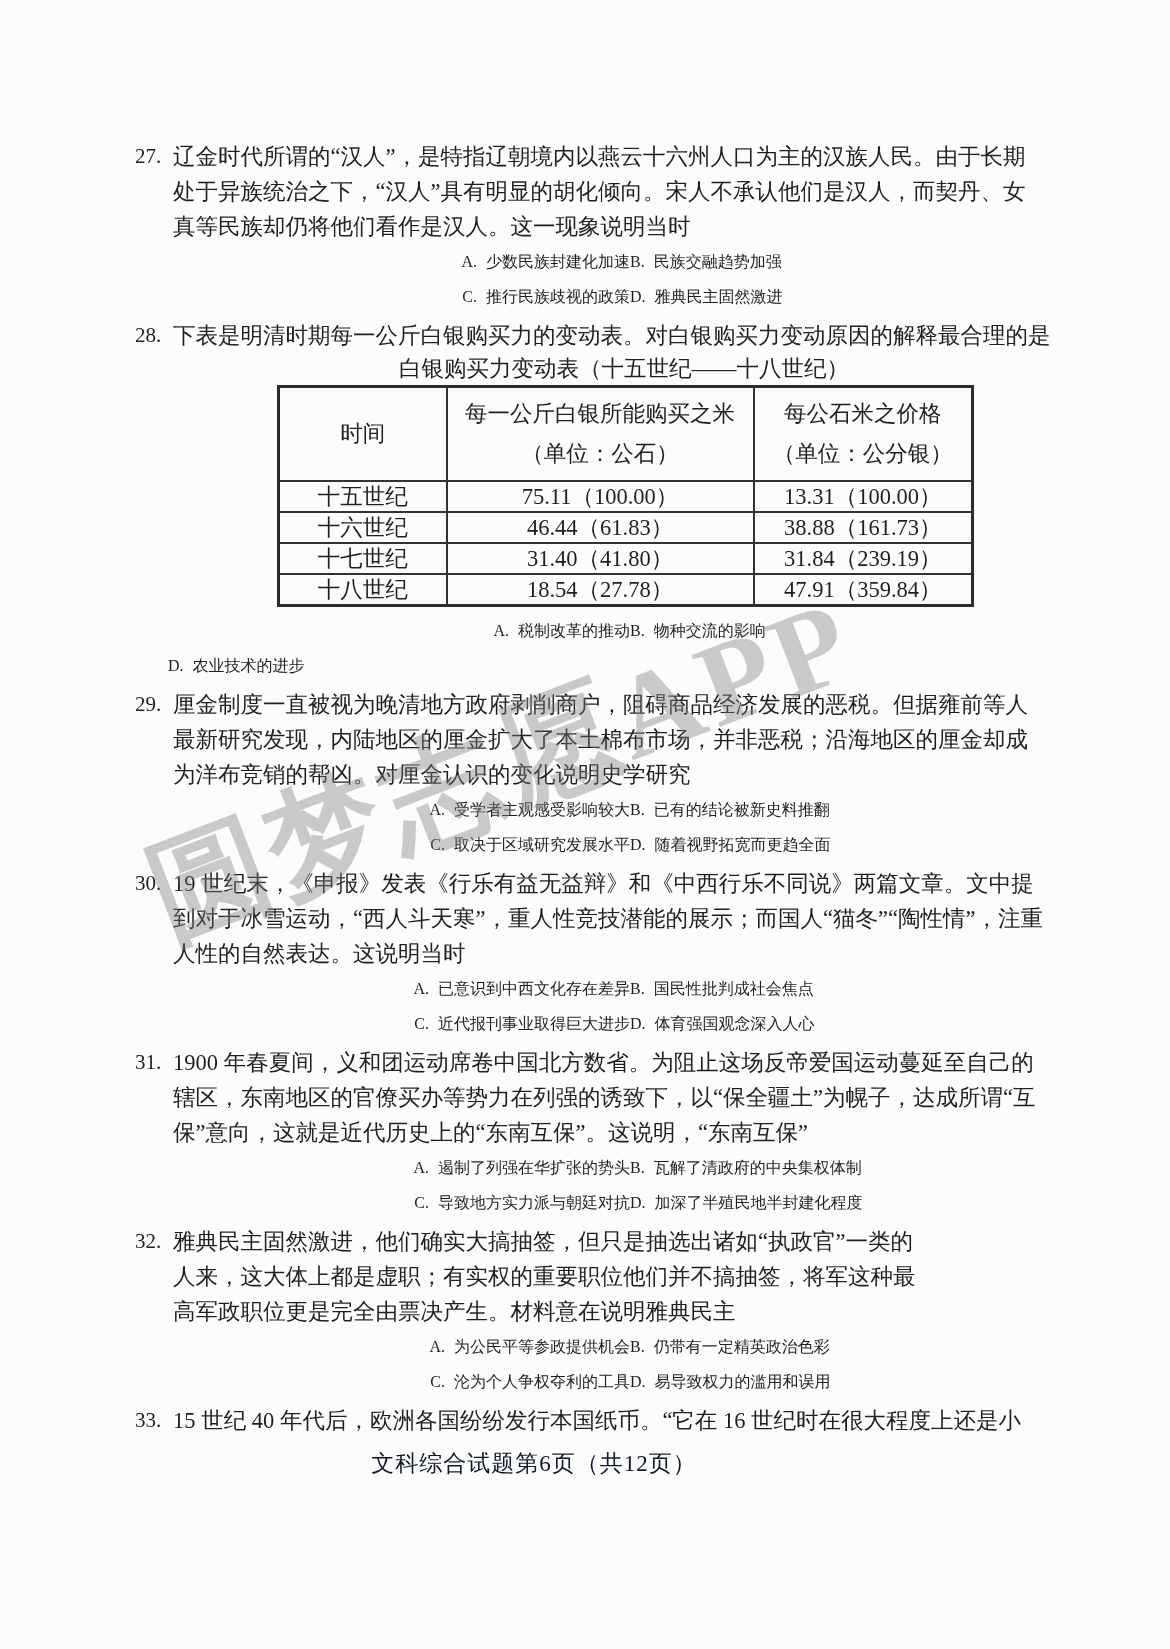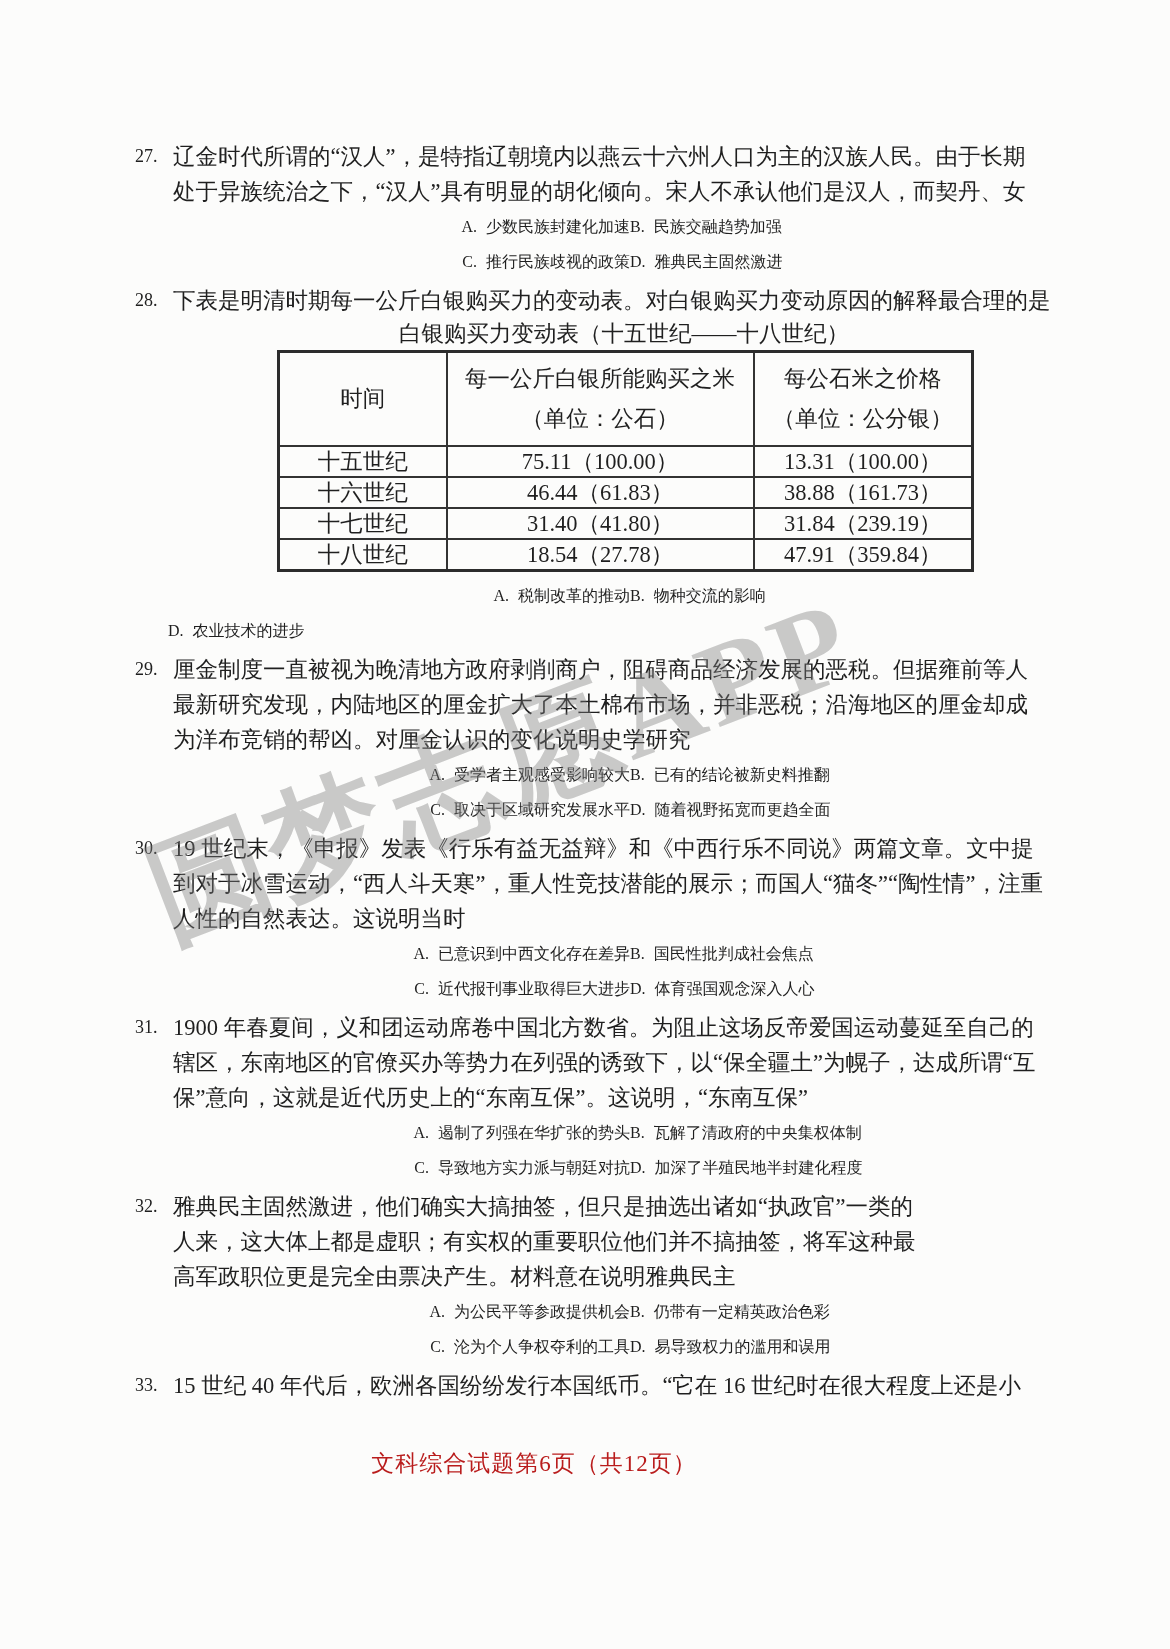--- a/index.html
+++ b/index.html
@@ -5,21 +5,21 @@
   html,body { margin:0; padding:0; background:#e8e8e8; }
   .page {
     position:relative; width:1170px; height:1649px; margin:0 auto;
     background:#fcfcfb; overflow:hidden;
     font-family:"Liberation Serif", serif; color:#1f1f1f;
   }
   .content { position:absolute; left:135px; top:139px; width:910px; z-index:2; }
 
   .question { position:relative; padding-left:38px; margin-bottom:4px; }
   .stem-line { font-size:22.5px; line-height:35px; white-space:nowrap; }
-  .qnum { position:absolute; left:0; top:0; font-size:18px; line-height:35px; }
+  .qnum { position:absolute; left:0; top:0; font-size:21px; line-height:35px; }
 
   .option-row { display:flex; margin-left:-5px; font-size:16px; line-height:35px;text-align:right; }
   .option { white-space:nowrap; }
   .opt-left { width:462px; flex:none; }
   .opt-label { margin-right:9px; }
 
   .table-block { width:694px; margin:1px 0 6px 60px;padding-left:44px; }
   .table-title { text-align:center; font-size:22.5px; line-height:29px; margin-bottom:2px; white-space:nowrap; }
   table.data-table { border-collapse:collapse; width:694px; table-layout:fixed; }
   table.data-table th, table.data-table td {
@@ -33,34 +33,35 @@
 
   .watermark {
     position:absolute; left:155px; top:843px; z-index:3;
     font-size:118px; line-height:118px; font-weight:bold; letter-spacing:6px;
     color:rgba(125,125,125,0.40); white-space:nowrap;
     transform:rotate(-21deg); transform-origin:0 50%;
     pointer-events:none;
   }
   .footer {
     position:absolute; left:0; top:1448px; width:1068px; z-index:2;
-    text-align:center; font-size:23px; color:#b91c1c; letter-spacing:1px;
+    text-align:center; font-size:23px; color:#0f172a; letter-spacing:1px;
   }
 </style>
 </head>
 <body>
 
 <div class="page">
   <div class="watermark">圆梦志愿APP</div>
   <div class="content">
     <div id="questions">
         <section class="question">
           <span class="qnum">27.</span>
           <div class="stem-line"><span>辽金时代所谓的“汉人”，是特指辽朝境内以燕云十六州人口为主的汉族人民。由于长期</span></div>
           <div class="stem-line"><span>处于异族统治之下，“汉人”具有明显的胡化倾向。宋人不承认他们是汉人，而契丹、女</span></div>
+          <div class="stem-line"><span>真等民族却仍将他们看作是汉人。这一现象说明当时</span></div>
           <div class="option-row">
             <span class="option opt-left"><span class="opt-label">A.</span><span class="opt-text">少数民族封建化加速</span></span>
             <span class="option"><span class="opt-label">B.</span><span class="opt-text">民族交融趋势加强</span></span>
           </div>
           <div class="option-row">
             <span class="option opt-left"><span class="opt-label">C.</span><span class="opt-text">推行民族歧视的政策</span></span>
             <span class="option"><span class="opt-label">D.</span><span class="opt-text">雅典民主固然激进</span></span>
           </div>
         </section>
         <section class="question">

